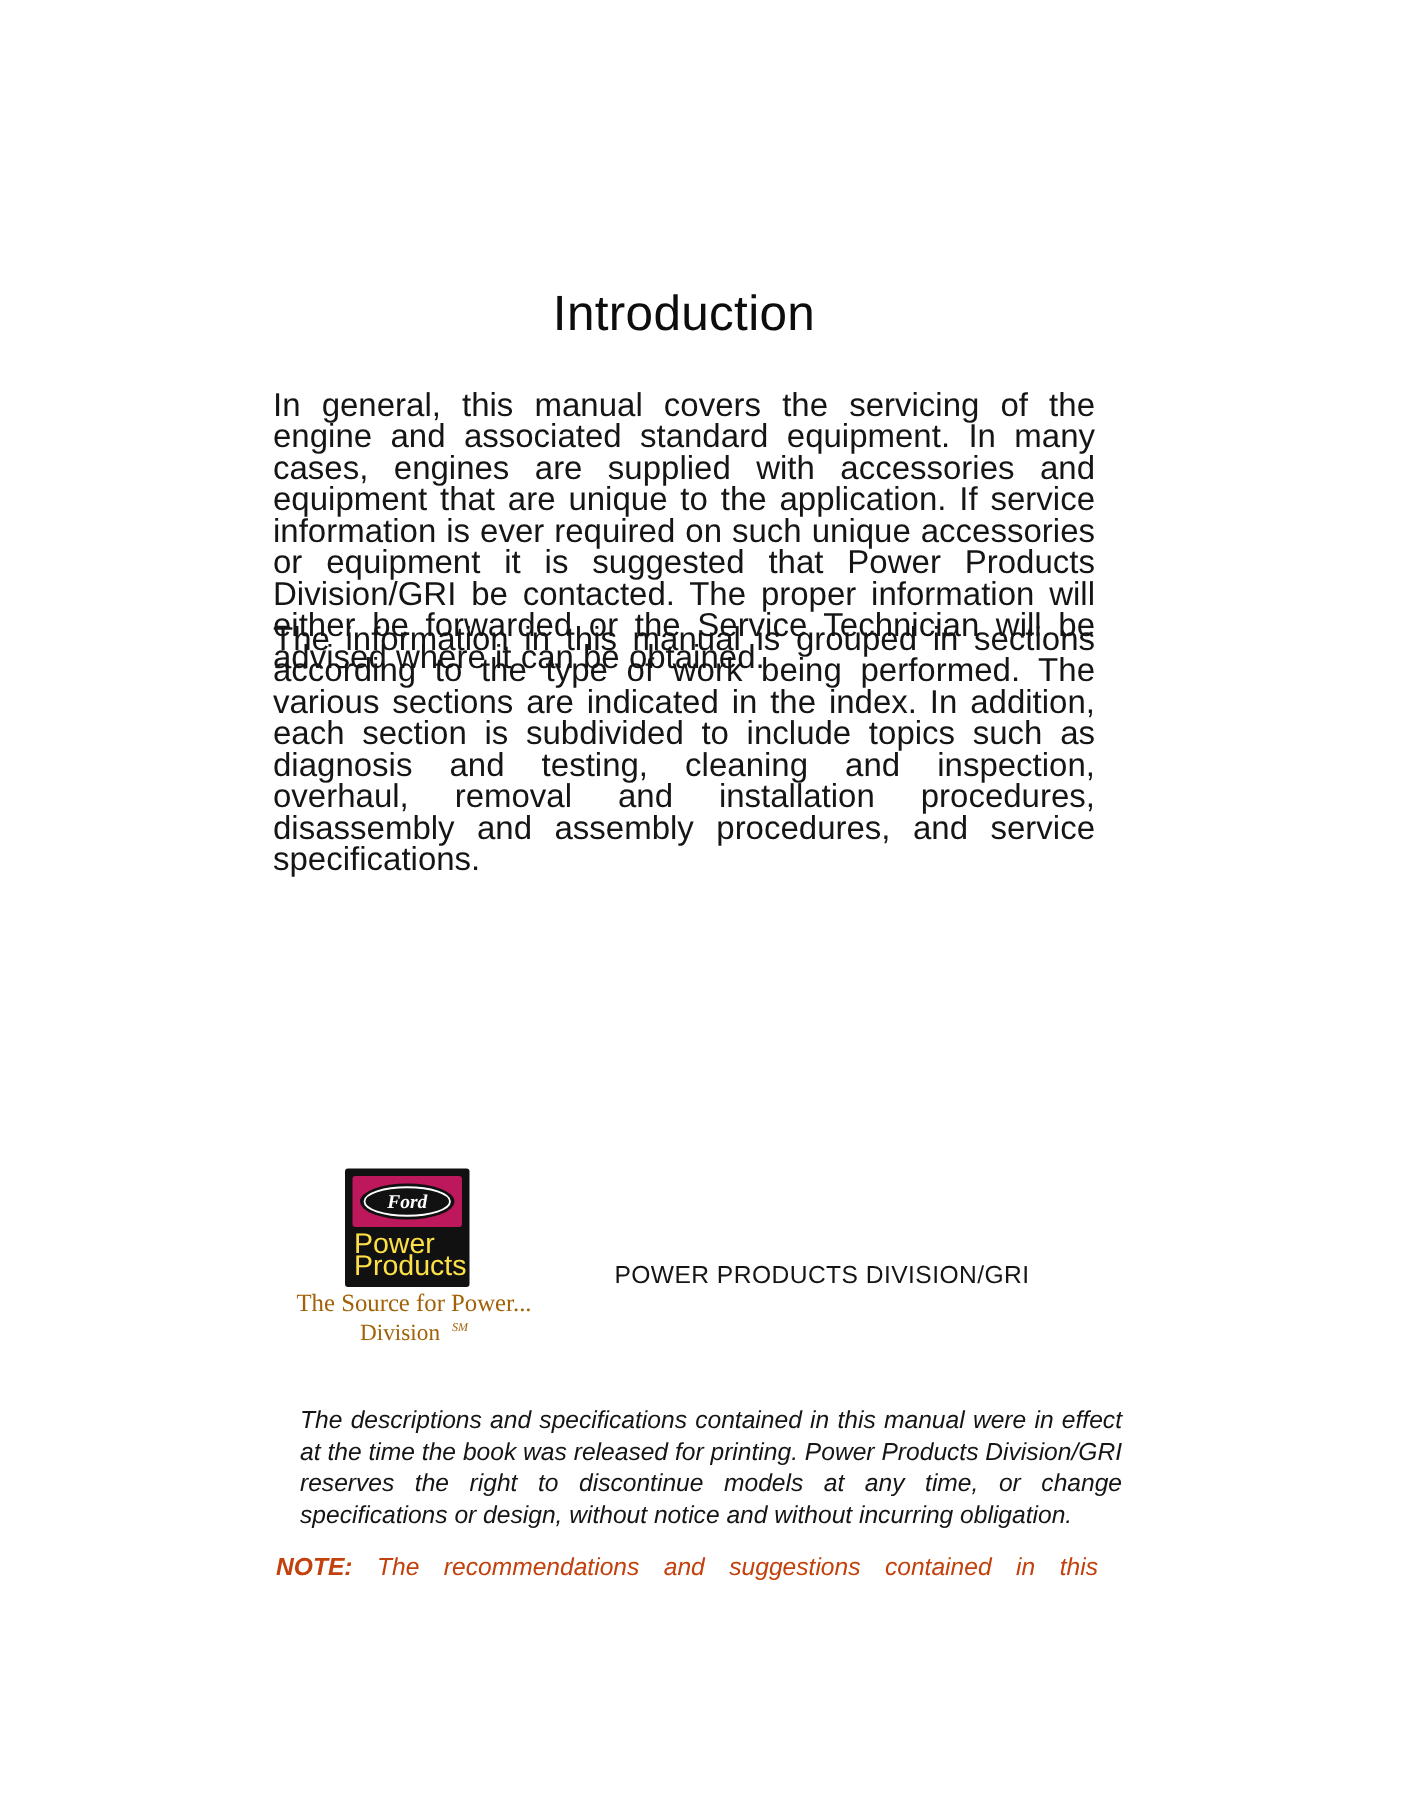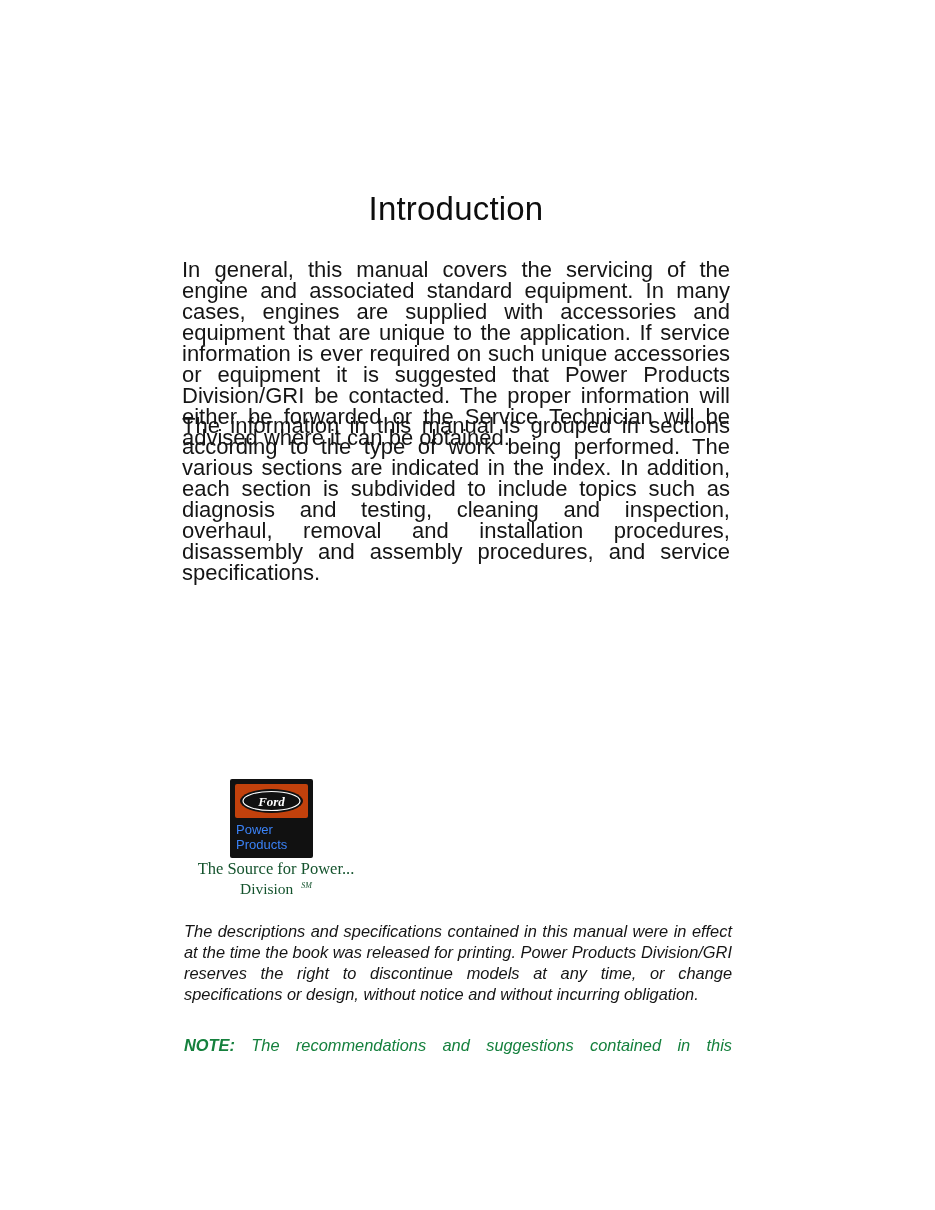--- a/index.html
+++ b/index.html
@@ -49,47 +49,47 @@
       height: 79px;
       background: #111111;
       border-radius: 2px;
     }
     .logo-panel {
       position: absolute;
       left: 5px;
       top: 5px;
       width: 73px;
       height: 34px;
-      background: #c2410c;
+      background: #be185d;
       border-radius: 2px;
     }
     .logo-oval {
       position: absolute;
       left: 4px;
       top: 4px;
       width: 65px;
       height: 26px;
     }
     .logo-words {
       position: absolute;
       left: 6px;
       top: 43px;
-      color: #3b82f6;
-      font-size: 13px;
+      color: #fde047;
+      font-size: 19px;
       line-height: 15px;
       font-family: "Liberation Sans", sans-serif;
     }
     .tagline {
       position: absolute;
       left: 178px;
       width: 196px;
       text-align: center;
       font-family: "Liberation Serif", serif;
       font-size: 16.5px;
-      color: #14532d;
+      color: #a16207;
       margin: 0;
     }
     #tagline1 { top: 859px; }
     #tagline2 { top: 880px; font-size: 15.5px; }
     .tm {
       font-size: 8px;
       font-style: italic;
       vertical-align: super;
       margin-left: 8px;
     }
@@ -108,33 +108,33 @@
     .disclaimer {
       position: absolute;
       left: 184px;
       width: 548px;
       top: 921px;
       font-style: italic;
       font-size: 16.4px;
       line-height: 21px;
       text-align: justify;
       color: #151515;
-      margin: 0;
+      margin: 16px;
     }
     .note {
       position: absolute;
       left: 184px;
       width: 548px;
       top: 1035px;
       font-style: italic;
       font-size: 16.4px;
       line-height: 21px;
       text-align: justify;
       text-align-last: justify;
-      color: #15803d;
+      color: #c2410c;
       margin: 0;
     }
     .note b { font-weight: bold; }
     .cutoff {
       position: absolute;
       left: 184px;
       width: 548px;
       top: 1058px;
       height: 3px;
       overflow: hidden;
@@ -159,20 +159,21 @@
   <div class="logo-words">
     <div>Power</div>
     <div>Products</div>
   </div>
 </div>
 
 <div class="tagline" id="tagline1">The Source for Power...</div>
 <div class="tagline" id="tagline2"><span>Division</span><span class="tm">SM</span></div>
 
 <div class="address">
+  <div>POWER PRODUCTS DIVISION/GRI</div>
 </div>
 
 <p class="disclaimer">The descriptions and specifications contained in this manual were in effect at the time the book was released for printing. Power Products Division/GRI reserves the right to discontinue models at any time, or change specifications or design, without notice and without incurring obligation.</p>
 
 <p class="note"><b>NOTE:</b><span> The recommendations and suggestions contained in this</span></p>
 
 <div class="cutoff">
   
 </div>
 

